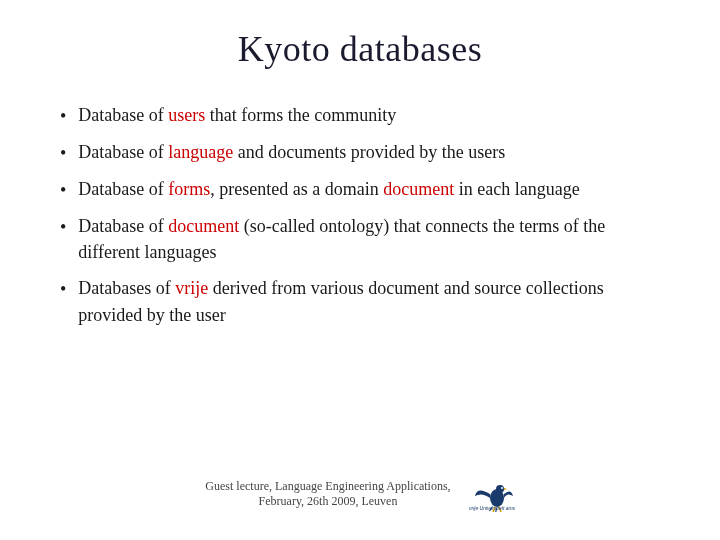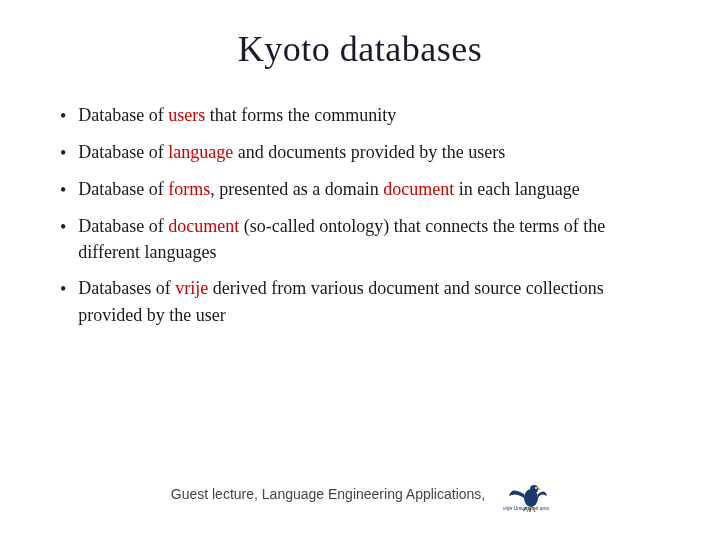--- a/index.html
+++ b/index.html
@@ -59,23 +59,23 @@
       font-size: 11px;
       color: #444444;
       margin-top: 10px;
       padding-bottom: 8px;
       display: flex;
       justify-content: center;
       align-items: center;
       gap: 16px;
     }
     .footer-text {
-      font-size: 14px;
+      font-size: 12px;
       color: #444;
-      font-family: Liberation Sans, sans-serif;
+      font-family: Liberation Serif, serif;
     }
     .vu-logo {
       width: 48px;
       height: 36px;
       flex-shrink: 0;
     }
   </style>
 </head>
 <body>
 
@@ -117,20 +117,21 @@
       <span class="bullet-text">
         Databases of <span class="red-word">vrije</span> derived from various document and source collections provided by the user
       </span>
     </li>
 
   </ul>
 
   <div class="footer">
     <div class="footer-text">
       <span>Guest lecture, Language Engineering Applications,</span><br>
+      <span>February, 26th 2009, Leuven</span>
     </div>
     <svg class="vu-logo" viewBox="0 0 48 36" xmlns="http://www.w3.org/2000/svg">
 
       <g fill="#1a3a6b">
 
         <ellipse cx="30" cy="22" rx="7" ry="9" fill="#1a3a6b"></ellipse>
 
         <circle cx="33" cy="13" r="4" fill="#1a3a6b"></circle>
 
         <polygon points="37,12 40,13 37,14" fill="#cc9900"></polygon>

